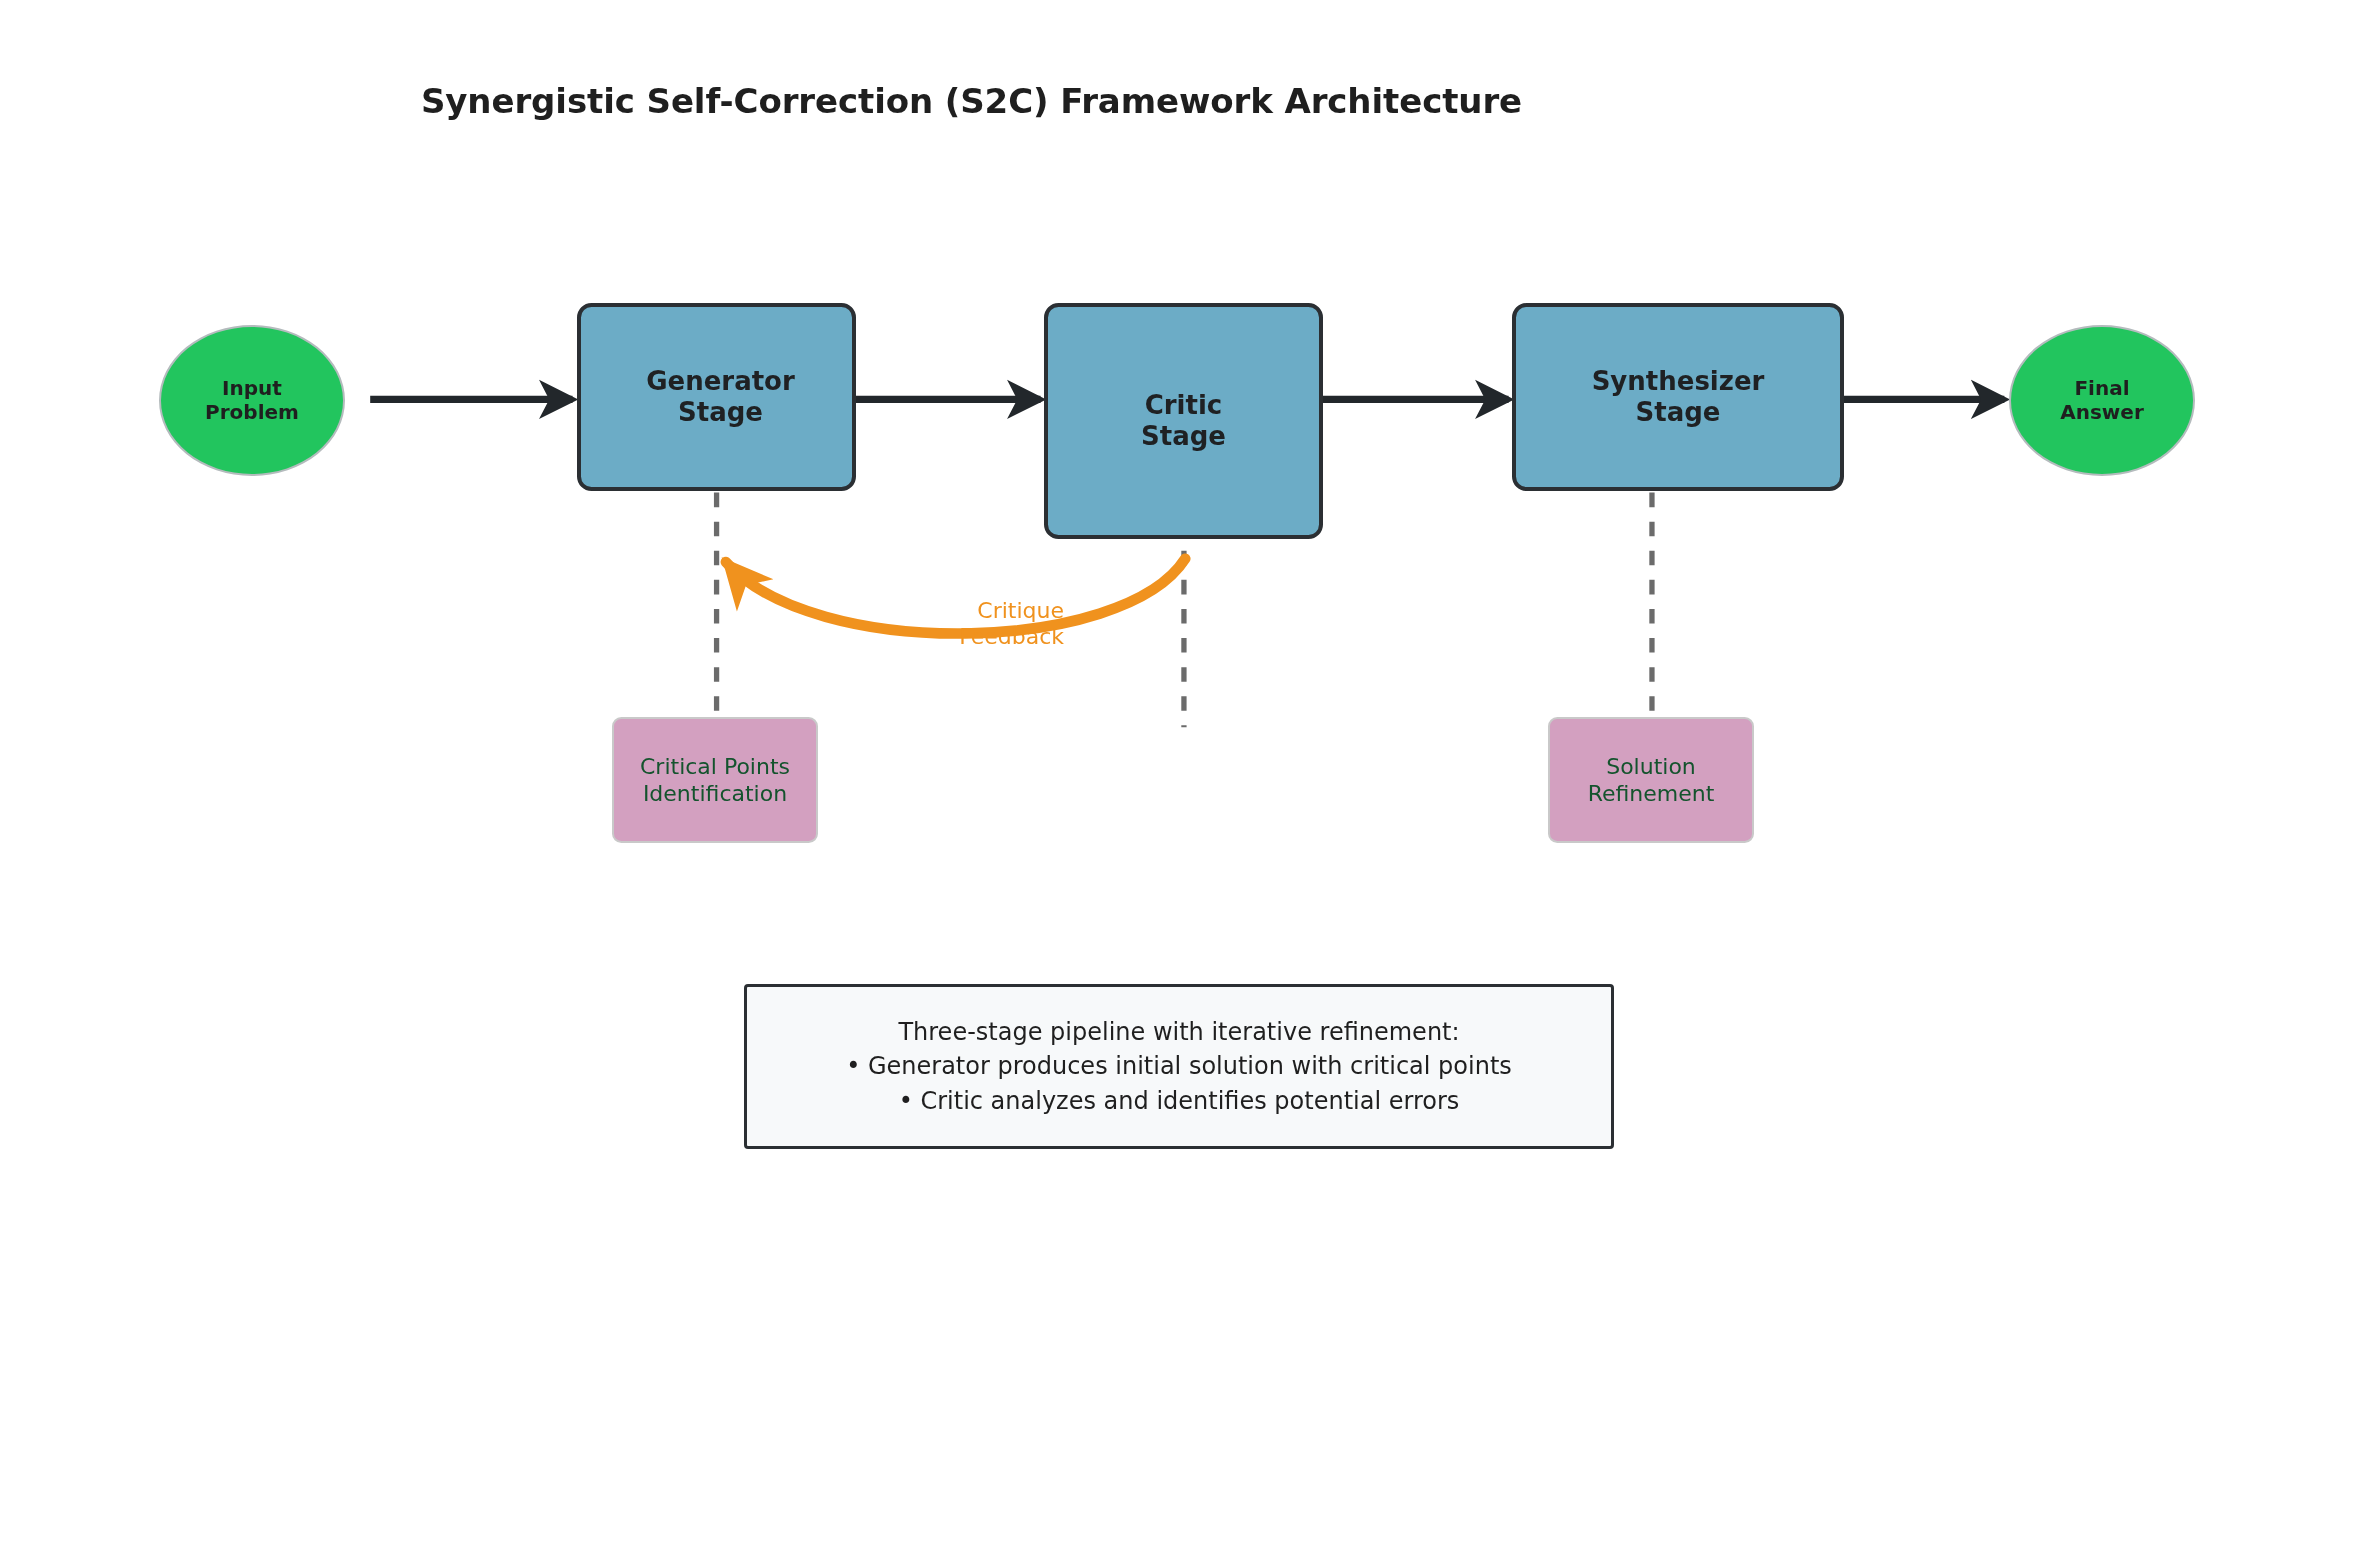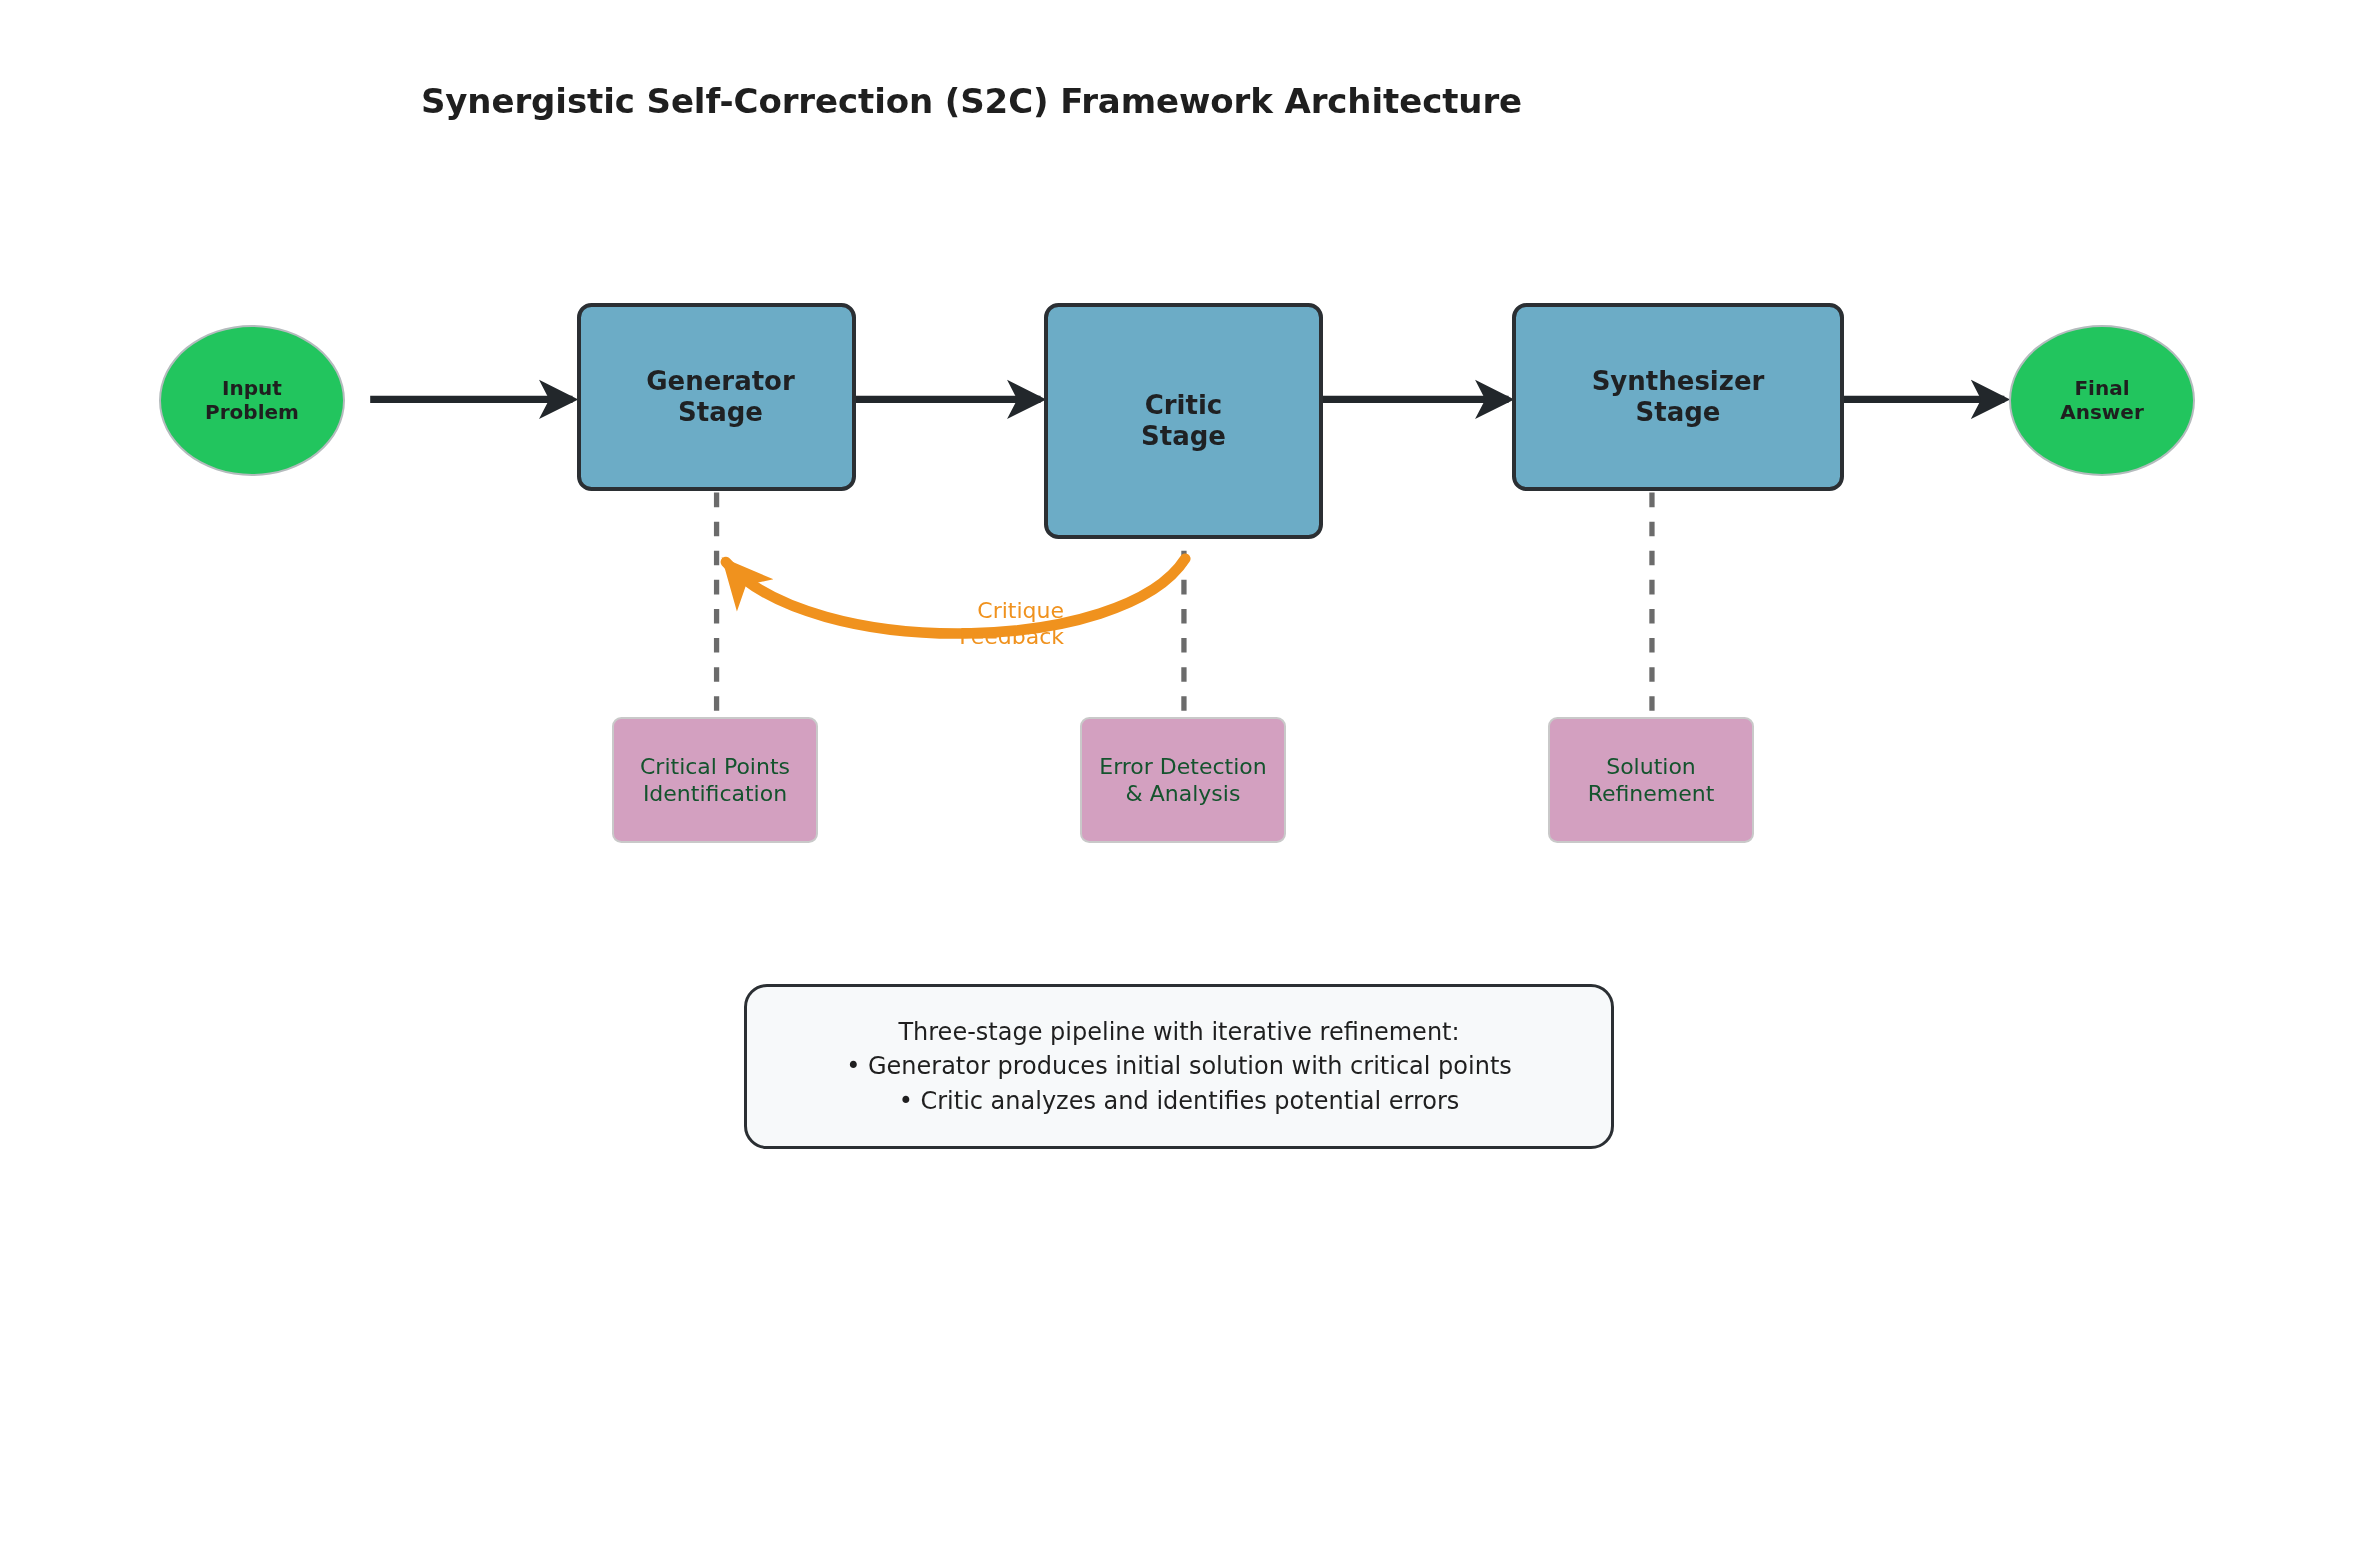--- a/index.html
+++ b/index.html
@@ -99,21 +99,21 @@
 
   
   #legend-box {
     position: absolute;
     left: 744px;
     top: 984px;
     width: 870px;
     height: 165px;
     background: #f7f9fa;
     border: 3.3px solid #2b2f33;
-    border-radius: 23px;
+    border-radius: 4px;
     box-sizing: border-box;
     display: flex;
     flex-direction: column;
     align-items: center;
     justify-content: center;
     font-size: 24px;
     color: #1f1f1f;
     line-height: 1.43;
     text-align: center;
   }
@@ -213,24 +213,20 @@
   <div id="feedback-label">
     <div>Critique</div>
     <div>Feedback</div>
   </div>
 
   <div id="sub-critical-points" class="sub-box">
     <span>Critical Points</span>
     <span>Identification</span>
   </div>
 
-  <div id="sub-error-detection" class="sub-box">
-    <span>Error Detection</span>
-    <span>&amp; Analysis</span>
-  </div>
 
   <div id="sub-solution-refine" class="sub-box">
     <span>Solution</span>
     <span>Refinement</span>
   </div>
 
   <div id="legend-box">
     <div class="legend-line">Three-stage pipeline with iterative refinement:</div>
     <div class="legend-line">• Generator produces initial solution with critical points</div>
     <div class="legend-line">• Critic analyzes and identifies potential errors</div>

